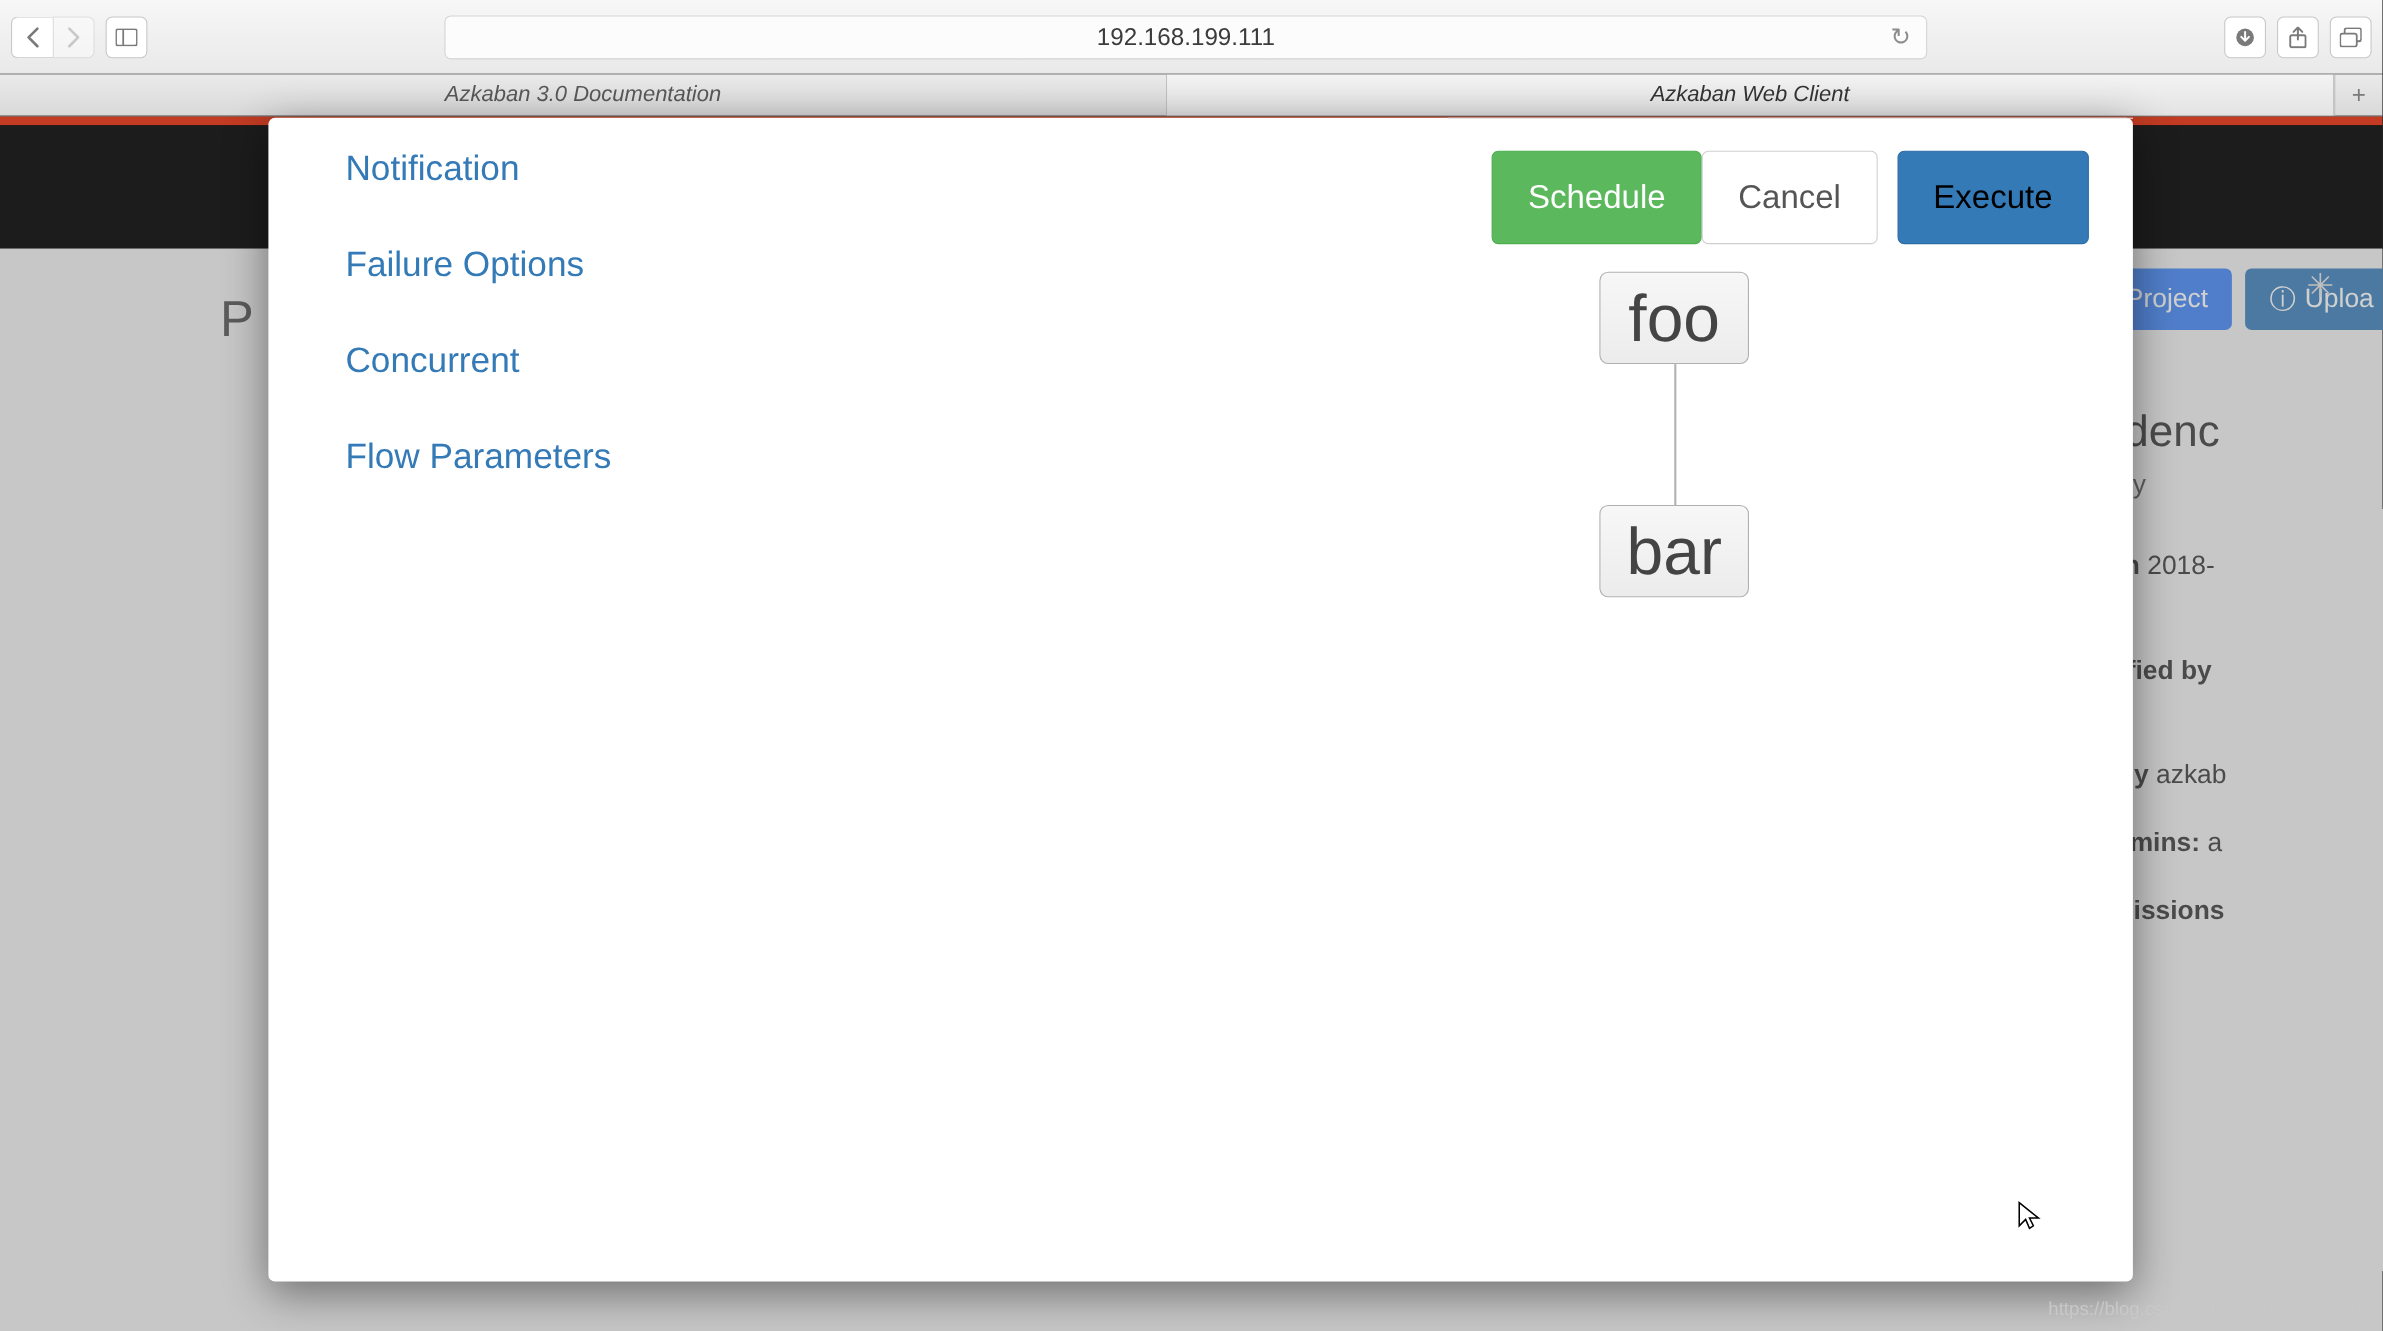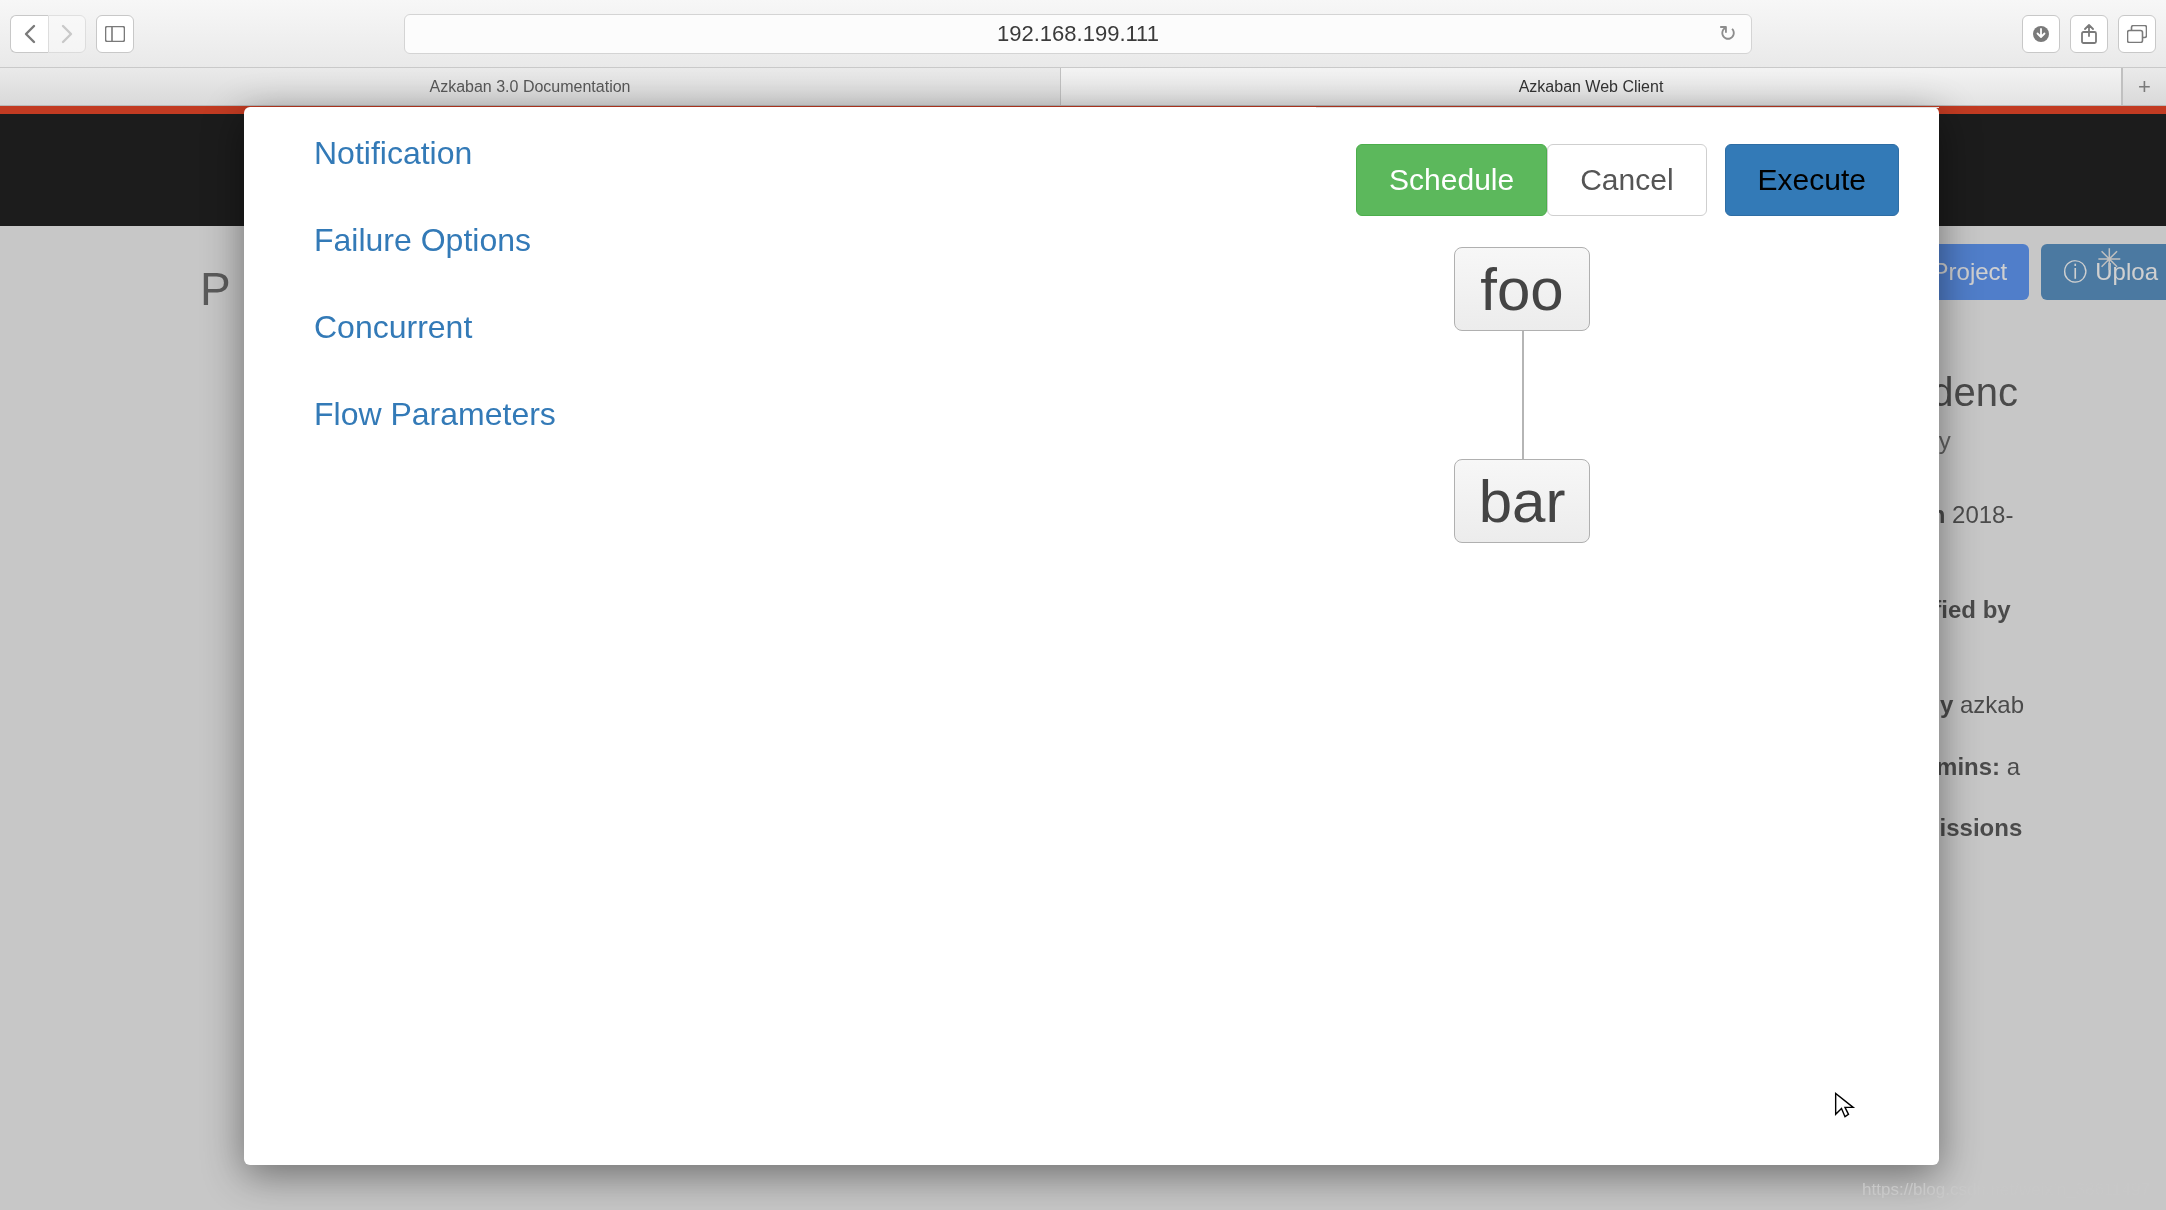--- a/index.html
+++ b/index.html
@@ -10,21 +10,21 @@
 .tb-btn { width:38px; height:38px; border:1px solid #c8c8c8; border-radius:6px; background:#fff; display:flex; align-items:center; justify-content:center; color:#7a7a7a; font-size:18px; }
 .tb-group { display:flex; }
 .tb-group .tb-btn:first-child { border-radius:6px 0 0 6px; border-right:none; }
 .tb-group .tb-btn:last-child  { border-radius:0 6px 6px 0; }
 .addr { flex:1; margin:0 260px; height:40px; background:#fcfcfc; border:1px solid #d4d4d4; border-radius:6px; display:flex; align-items:center; justify-content:center; position:relative; color:#3b3b3b; font-size:22px; }
 .addr .reload { position:absolute; right:14px; color:#8d8d8d; }
 .right-tools { display:flex; gap:10px; }
 
 
 .tabstrip { width:100%; height:38px; background:linear-gradient(#eaeaea,#d9d9d9); border-bottom:1px solid #b9b9b9; display:flex; position:relative; }
-.tab { flex:1; display:flex; align-items:center; justify-content:center; font-size:16px; color:#585858; border-right:1px solid #c0c0c0; }
+.tab { flex:1; display:flex; align-items:center; justify-content:center; font-size:20px; color:#585858; border-right:1px solid #c0c0c0;font-style:italic; }
 .tab.active { background:linear-gradient(#f3f3f3,#e3e3e3); color:#333; }
 .newtab { width:44px; display:flex; align-items:center; justify-content:center; border-left:1px solid #c0c0c0; color:#7a7a7a; font-size:22px; }
 
 
 .page { position:relative; width:100%; height:calc(1210px - 68px - 38px); }
 .redbar { position:absolute; top:0; left:0; right:0; height:8px; background:#c23b22; }
 .navbar { position:absolute; top:8px; left:0; right:0; height:112px; background:#1c1c1c; }
 .page-body { position:absolute; top:120px; left:0; right:0; bottom:0; background:#f2f2f2; padding:36px 200px; }
 .page-title { font-size:46px; color:#4c4c4c; font-weight:400; margin-bottom:26px; }
 .btn-row { position:absolute; top:138px; right:-14px; display:flex; gap:12px; }
@@ -43,21 +43,21 @@
 
 .modal { position:absolute; left:244px; top:107px; width:1695px; height:1058px; background:#fff; border-radius:6px; box-shadow:0 10px 40px rgba(0,0,0,.45); display:flex; flex-direction:row; }
 .modal-body { flex:1; display:flex; padding:28px 44px 0 70px; }
 .side-nav { width:360px; display:flex; flex-direction:column; gap:50px; padding-top:0; }
 .side-nav a { color:#337ab7; font-size:32px; text-decoration:none; }
 .graph-area { flex:1; position:relative; }
 .node { position:absolute; width:136px; height:84px; background:linear-gradient(#f7f7f7,#ececec); border:1px solid #b0b0b0; border-radius:8px; display:flex; align-items:center; justify-content:center; font-size:60px; color:#444; }
 .nodeline { position:absolute; width:2px; background:#b5b5b5; }
 
 .modal-foot { height:144px; border-top:1px solid #e1e1e1; display:flex; align-items:center; padding:0 40px; }
-.mbtn { height:72px; padding:0 32px; border-radius:6px; font-size:30px; display:flex; align-items:center; justify-content:center; cursor:pointer; }
+.mbtn { height:85px; padding:0 32px; border-radius:6px; font-size:30px; display:flex; align-items:center; justify-content:center; cursor:pointer; }
 .schedule { background:#5cb85c; color:#fff; border:1px solid #4cae4c; }
 .cancel { background:#fff; color:#555; border:1px solid #cfcfcf; margin-left:auto; margin-right:18px; }
 .execute { background:#337ab7; color:#000000; border:1px solid #2e6da4; }
 
 .cursor { position:absolute; width:28px; height:28px; pointer-events:none; }
 
 .watermark { position:absolute; right:16px; bottom:10px; color:#c8c8c8; font-size:17px; z-index:900; }
 .wm-icon { position:absolute; right:44px; top:136px; color:#bfbfbf; font-size:30px; z-index:900; }
 </style>
 </head>

